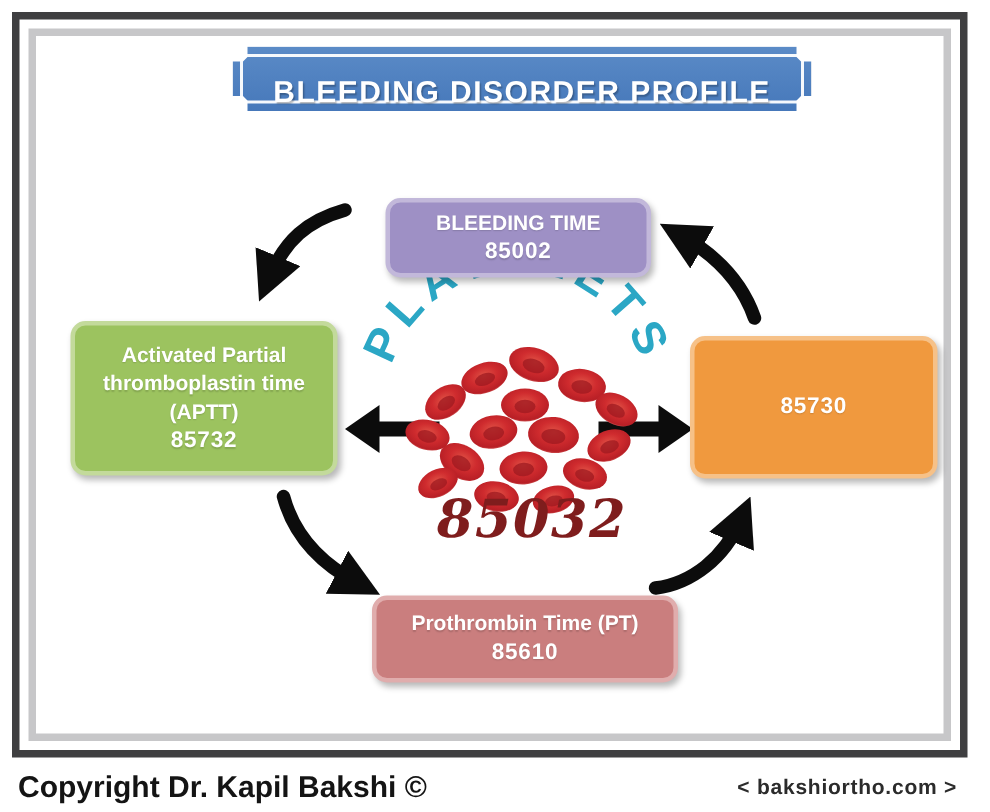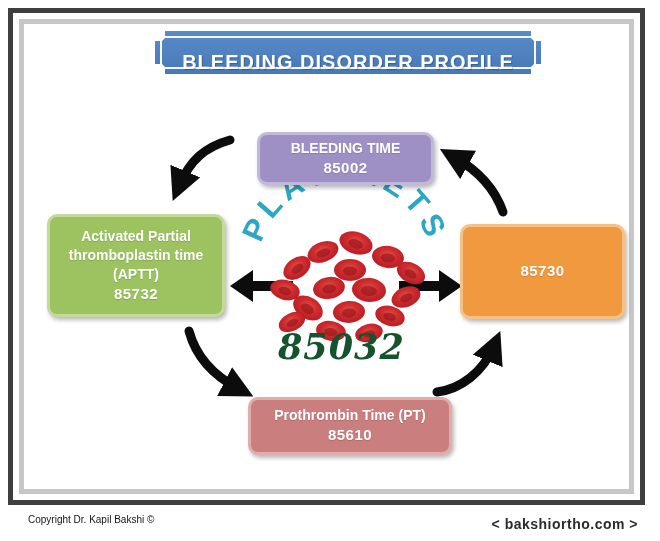--- a/index.html
+++ b/index.html
@@ -59,35 +59,35 @@
   .node-right{
     left:460px;top:224px;width:165px;height:95px;
     background:#f0993e;border:3px solid #f6c188;
   }
   .node-bottom{
     left:248px;top:397px;width:204px;height:58px;
     background:#ca7e7e;border:3px solid #e0adad;
   }
   
   .center-code{
-    position:absolute;left:278px;top:326px;width:140px;text-align:left;
+    position:absolute;left:278px;top:326px;width:140px;text-align:right;
     font-family:"DejaVu Serif",serif;font-style:italic;font-weight:bold;
-    font-size:35px;color:#14532d;letter-spacing:1px;
+    font-size:35px;color:#7f1d1d;letter-spacing:1px;
   }
   
   .overlay{position:absolute;left:0;top:0;width:660px;height:541px;}
   .arch-text{
     font-family:"Liberation Sans",sans-serif;font-weight:bold;font-size:31px;
     letter-spacing:5px;fill:#2ba7c5;stroke:#ffffff;stroke-width:6px;paint-order:stroke;
   }
   .arrow{fill:#0c0c0c;}
   .arrow-curve{fill:none;stroke:#0c0c0c;stroke-width:9;stroke-linecap:round;}
   
   .footer-left{
-    position:absolute;left:28px;top:514px;font-size:10px;font-weight:normal;color:#141414;
+    position:absolute;left:12px;top:514px;font-size:20px;font-weight:bold;color:#141414;
   }
   .footer-right{
     position:absolute;right:22px;top:516px;font-size:14px;font-weight:bold;color:#2b2b2b;letter-spacing:.5px;
   }
 </style>
 </head>
 <body>
 
 <div class="frame-outer">
   <div class="frame-inner"></div>

